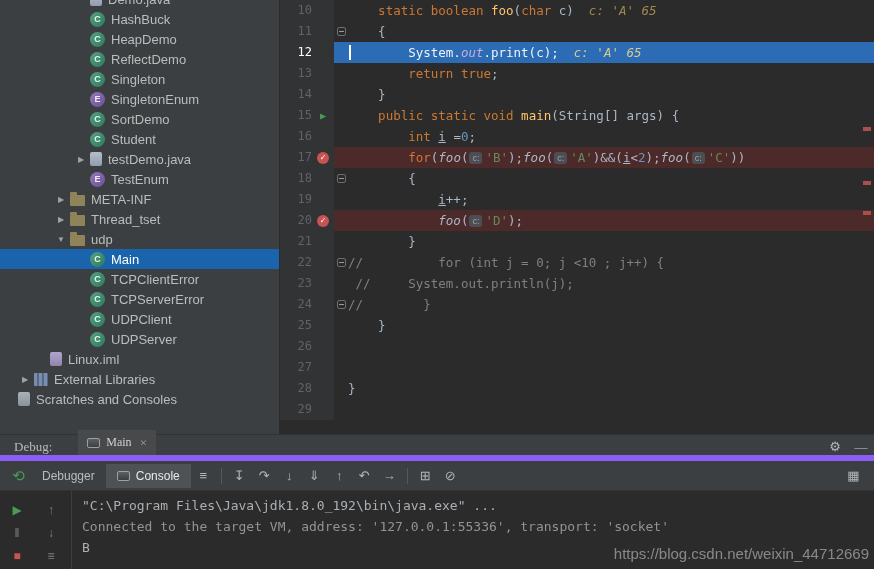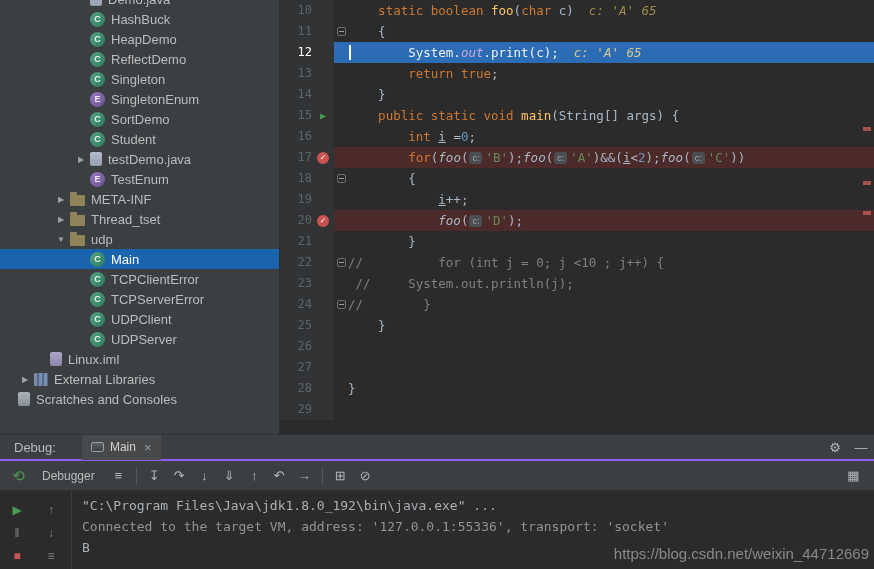--- a/index.html
+++ b/index.html
@@ -60,21 +60,21 @@
   .body-exec .seg-p { color:#eef3f8; }
   .body-exec .seg-h { color:#d8ca8e; }
   .body-exec .seg-f { color:#c9a9e0; }
   .seg-b { display:inline-block; background:#4b4e52; color:#a0a6ac; border-radius:3px; font-size:9px; line-height:12px;
            padding:0 3px; margin:0 3px 0 1px; vertical-align:1px; font-family:"Liberation Sans", sans-serif; font-style:normal; }
   #stripe { position:absolute; top:0; right:0; width:14px; height:100%; }
   .stripe-mark { position:absolute; right:3px; width:8px; height:4px; background:#a9504c; }
 
   
   .debug { height:135px; flex:none; background:#3c3f41; border-top:1px solid #323232; display:flex; flex-direction:column; }
-  .debug-header { height:26px; flex:none; display:flex; align-items:center; border-bottom:2px solid #8b5cf6; }
+  .debug-header { height:26px; flex:none; display:flex; align-items:flex-end; border-bottom:6px solid #8b5cf6;font-family:Liberation Serif, serif; }
   .debug-title { color:#bbbbbb; font-size:13px; margin-left:14px; }
   .debug-tab { margin-left:26px; height:25px; display:flex; align-items:center; gap:6px; padding:0 9px;
                background:#47494b; color:#d0d0d0; font-size:12px; }
   .mini-screen { width:13px; height:10px; border:1px solid #9aa0a6; border-radius:2px;
                  background:linear-gradient(#5b6064,#3c3f41); }
   .tab-close { color:#9aa0a6; font-size:13px; margin-left:2px; cursor:default; }
   .spacer { flex:1; }
   .hdr-icon { color:#b2b6ba; font-size:13px; width:26px; text-align:center; }
   .debug-toolbar { height:30px; flex:none; display:flex; align-items:center; border-bottom:1px solid #323232; }
   .tb-icon { width:25px; height:22px; display:inline-flex; align-items:center; justify-content:center;
@@ -252,20 +252,24 @@
       <div class="spacer"></div>
       <span class="hdr-icon">⚙</span>
       <span class="hdr-icon">—</span>
     </div>
 
     <div class="debug-toolbar">
       <span class="tb-icon green">⟲</span>
       <div class="dtab">
         <span>Debugger</span>
       </div>
+      <div class="dtab selected">
+        <span class="mini-screen"></span>
+        <span>Console</span>
+      </div>
       <span class="tb-icon">≡</span>
       <span class="tb-sep"></span>
       <span id="step-icons"><span class="tb-icon">↧</span><span class="tb-icon">↷</span><span class="tb-icon">↓</span><span class="tb-icon">⇓</span><span class="tb-icon">↑</span><span class="tb-icon">↶</span><span class="tb-icon">→</span></span>
       <span class="tb-sep"></span>
       <span id="bp-icons"><span class="tb-icon">⊞</span><span class="tb-icon">⊘</span></span>
       <div class="spacer"></div>
       <span class="tb-icon" style="margin-right:8px">▦</span>
     </div>
 
     <div class="console-wrap">

